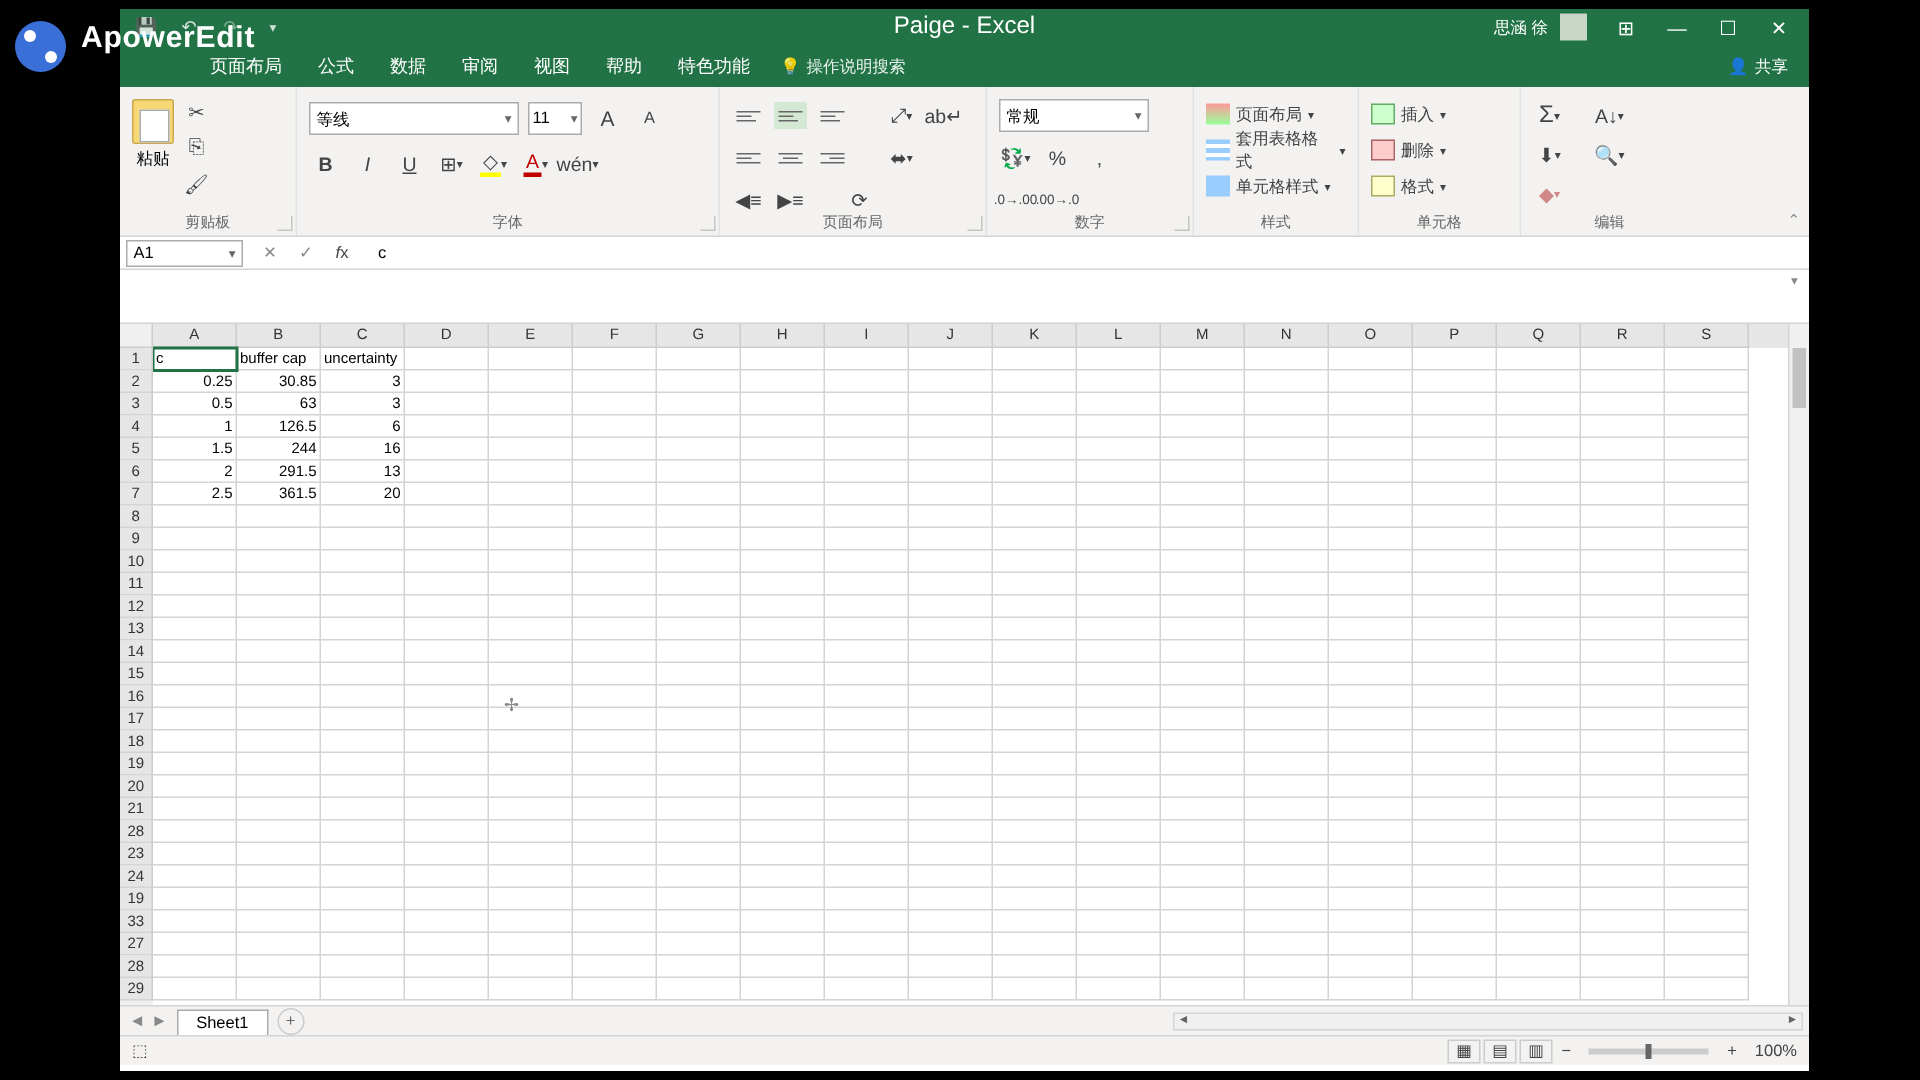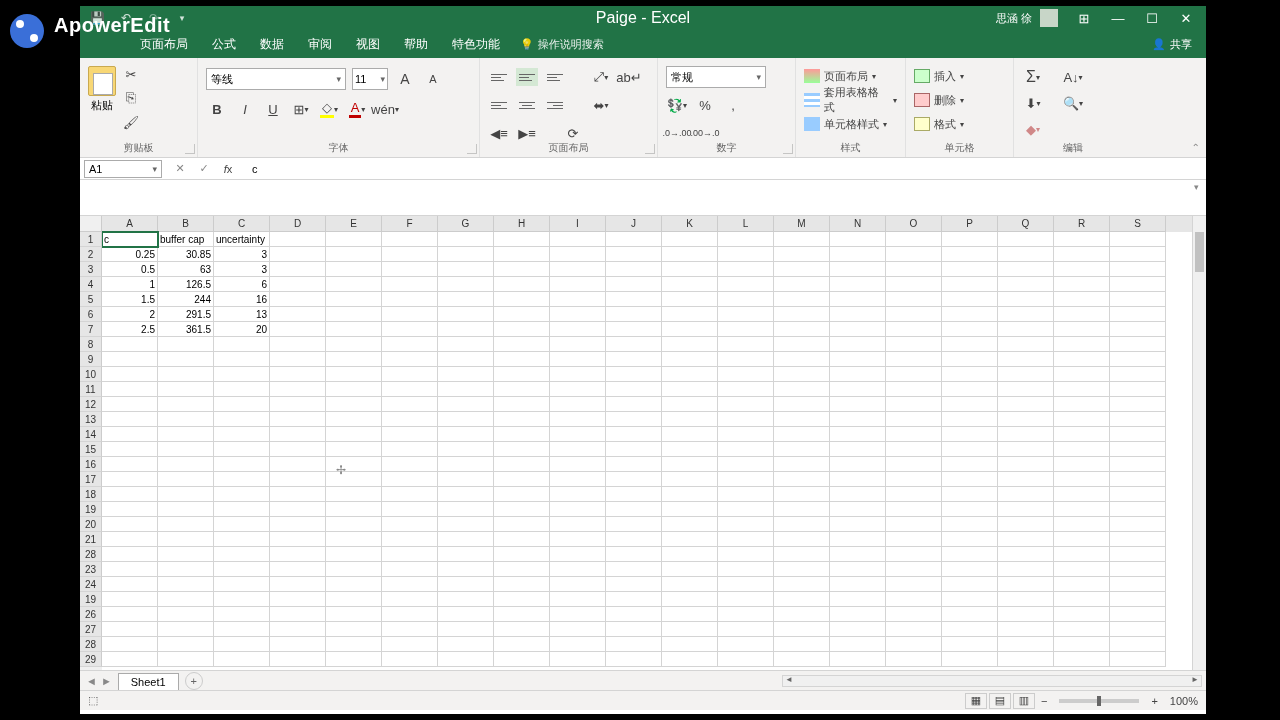--- a/index.html
+++ b/index.html
@@ -348,21 +348,21 @@
           <div class="rowhdr">16</div>
           <div class="rowhdr">17</div>
           <div class="rowhdr">18</div>
           <div class="rowhdr">19</div>
           <div class="rowhdr">20</div>
           <div class="rowhdr">21</div>
           <div class="rowhdr">28</div>
           <div class="rowhdr">23</div>
           <div class="rowhdr">24</div>
           <div class="rowhdr">19</div>
-          <div class="rowhdr">26</div>
+          <div class="rowhdr">33</div>
           <div class="rowhdr">27</div>
           <div class="rowhdr">28</div>
           <div class="rowhdr">29</div>
         </div>
     </div>
     <div class="grid-main">
       <div class="colhdr-row" id="colhdrs">
           <div class="colhdr">A</div>
           <div class="colhdr">B</div>
           <div class="colhdr">C</div>

